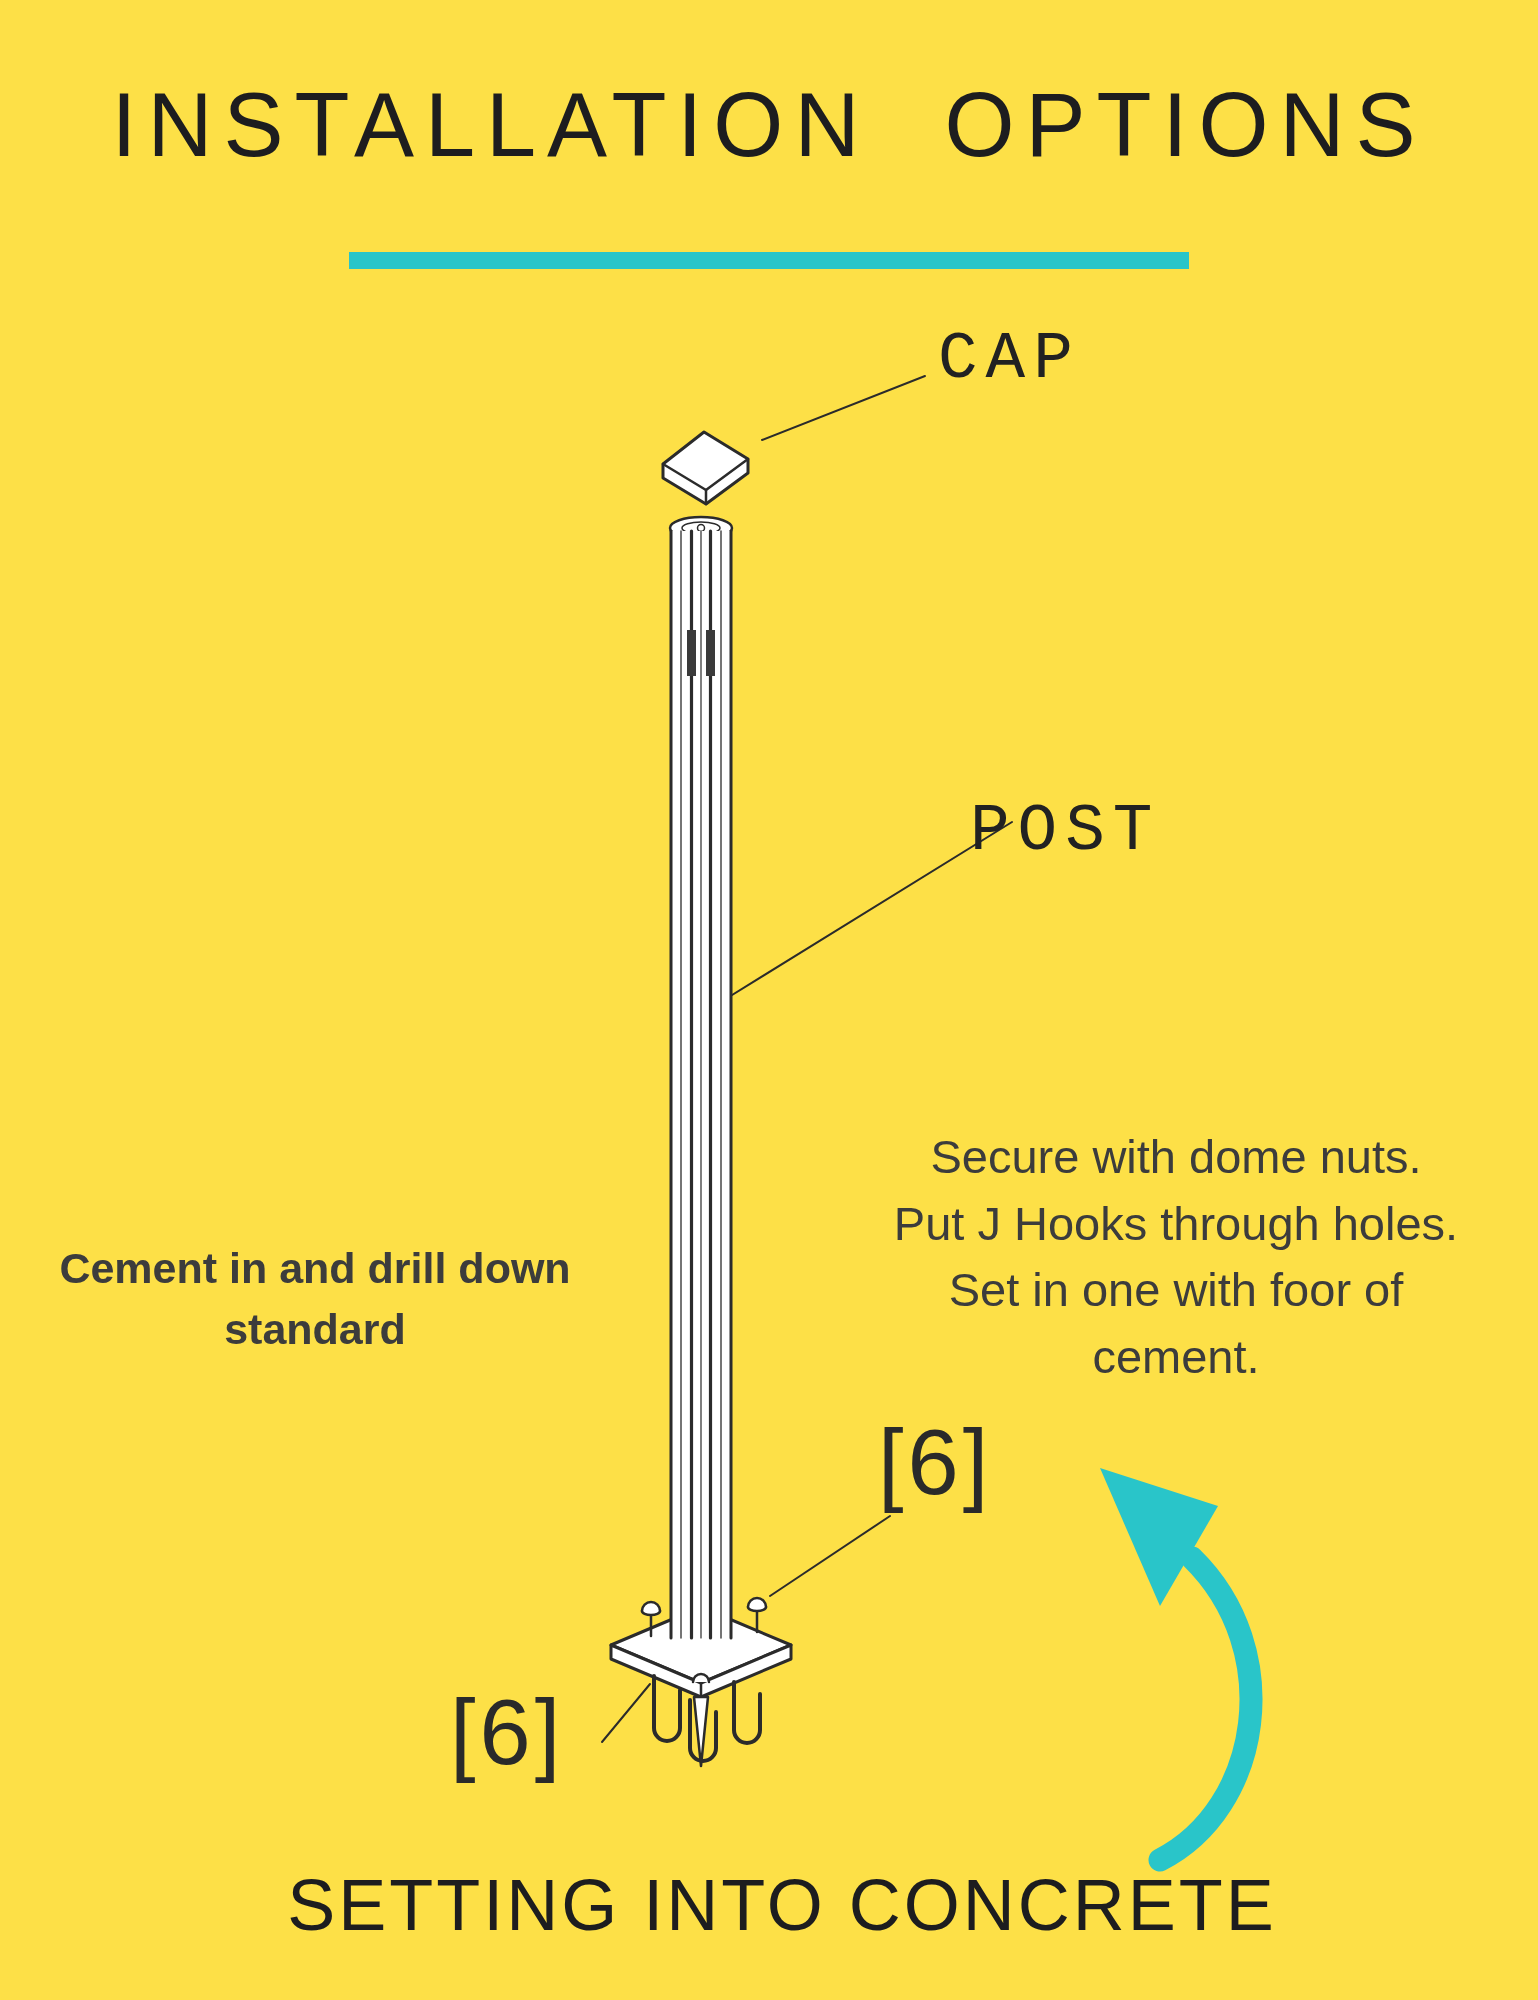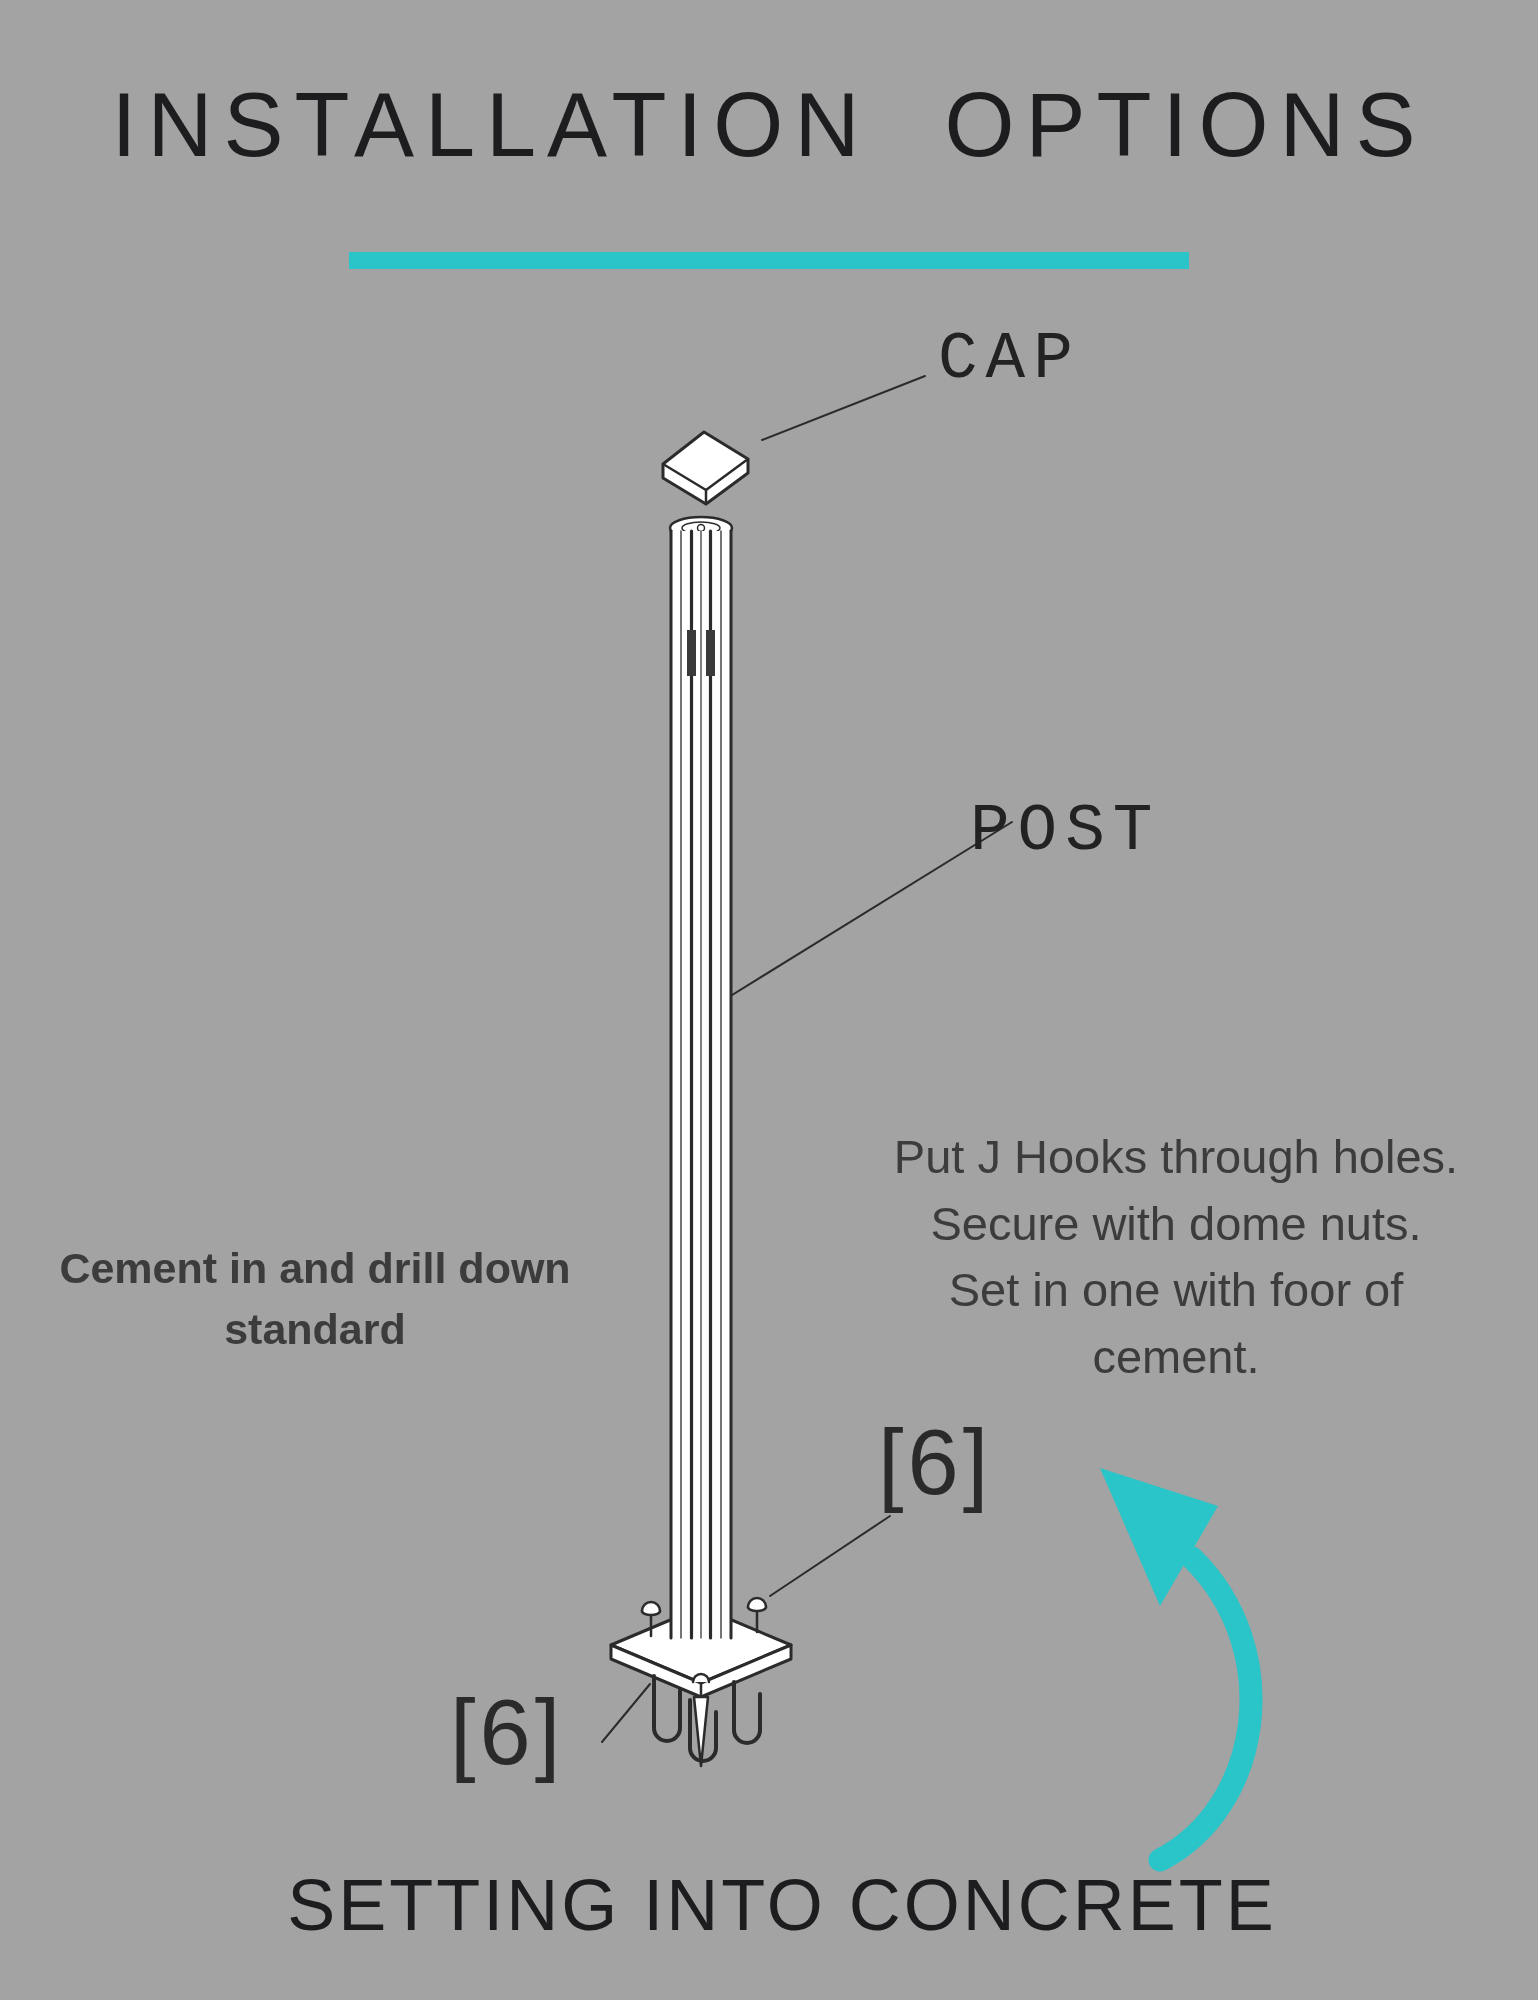--- a/index.html
+++ b/index.html
@@ -1,18 +1,18 @@
 <!DOCTYPE html>
 <html><head>
 <meta charset="utf-8">
 <style>
   * { margin:0; padding:0; box-sizing:border-box; }
   html,body { background:#ffffff; }
   .page {
-    position:relative; width:1538px; height:2000px; background:#a3a3a3;
+    position:relative; width:1538px; height:2000px; background:#fde047;
     font-family:"Liberation Sans", sans-serif; overflow:hidden; margin:0 auto;
   }
   .abs { position:absolute; }
   .title {
     left:0; top:74px; width:100%; text-align:center;
     font-size:90px; font-weight:300; letter-spacing:11px; word-spacing:38px;
     color:#1d1d1f; white-space:nowrap;
   }
   .accent-bar { left:349px; top:252px; width:840px; height:17px; }
   .diagram-svg { left:0; top:0; width:1538px; height:2000px; }
@@ -111,21 +111,21 @@
   <div class="abs callout cap-label">CAP</div>
   <div class="abs callout post-label">POST</div>
   <div class="abs qty qty-right">[6]</div>
   <div class="abs qty qty-left">[6]</div>
 
   <div class="abs note note-left">
     <div>Cement in and drill down</div>
     <div>standard</div>
   </div>
   <div class="abs note note-right">
+    <div>Secure with dome nuts.</div>
     <div>Put J Hooks through holes.</div>
-    <div>Secure with dome nuts.</div>
     <div>Set in one with foor of</div>
     <div>cement.</div>
   </div>
 
   <div class="abs footer-title">SETTING INTO CONCRETE</div>
 
 </div>
 
 </body></html>

